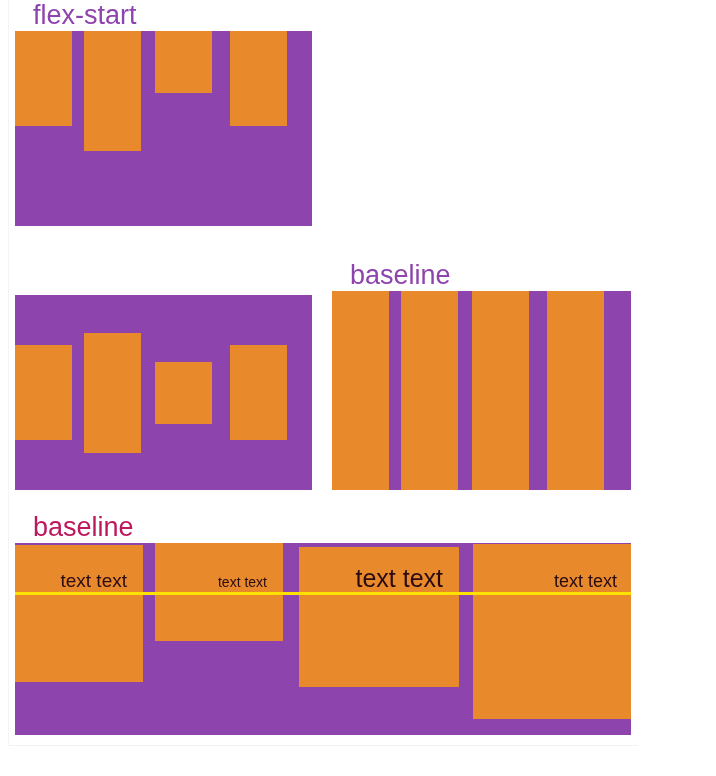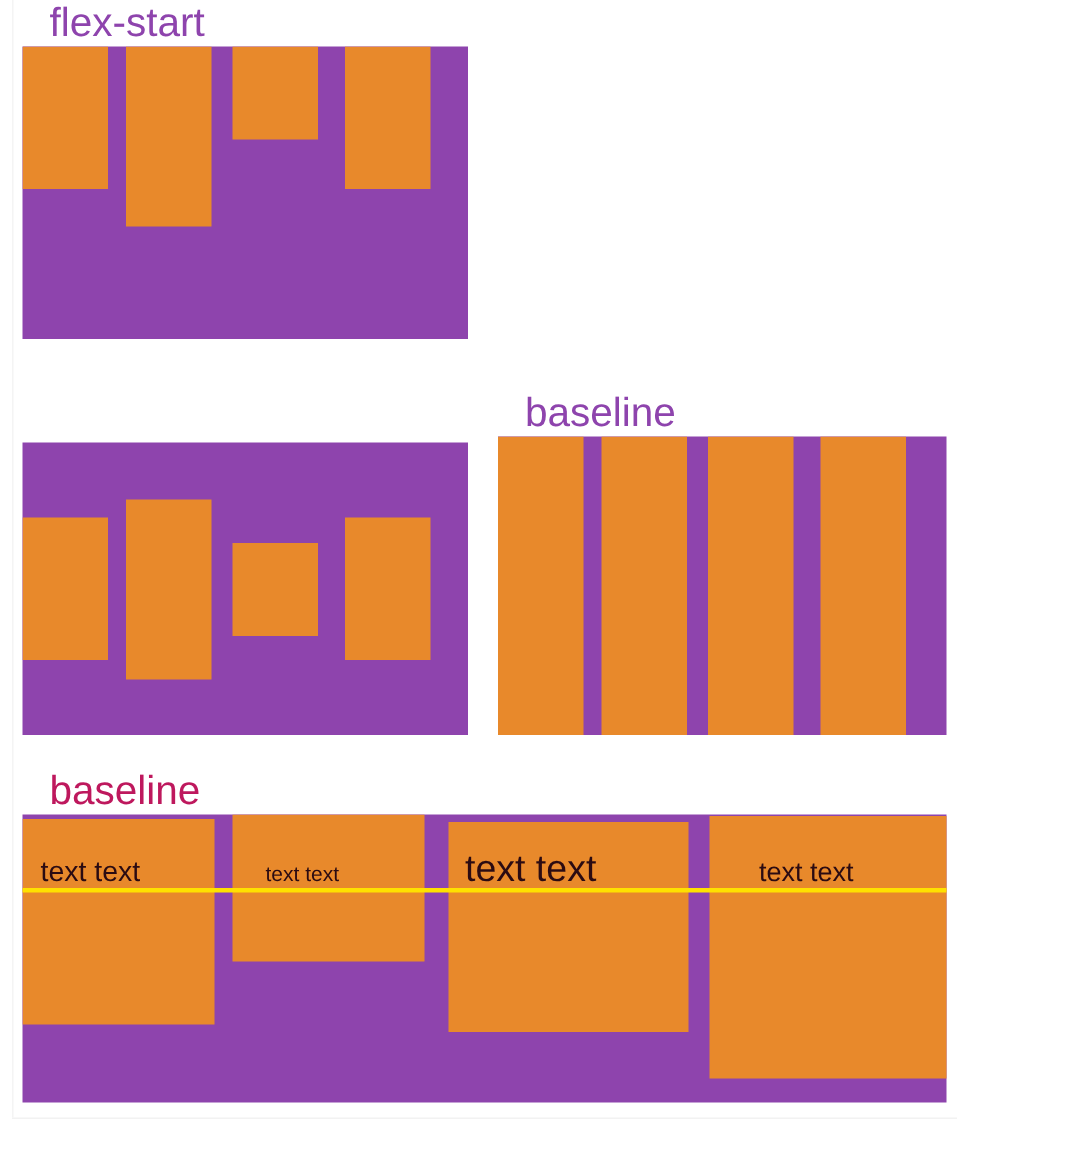--- a/index.html
+++ b/index.html
@@ -66,22 +66,23 @@
   .align-stretch .flex-item { height: auto !important; align-self: stretch; }
 
   
   .baseline-item {
     background: #e8892b;
     box-sizing: border-box;
     flex: none;
     color: #2b0b12;
     font-family: "Liberation Sans", sans-serif;
     display: block;
-    padding: 6px;
+    padding: 16px;
     overflow: hidden;
+    text-align: right;
   }
   .baseline-item .label {
     display: block;
     white-space: nowrap;
   }
 
   
   .baseline-rule {
     position: absolute;
     height: 3px;

